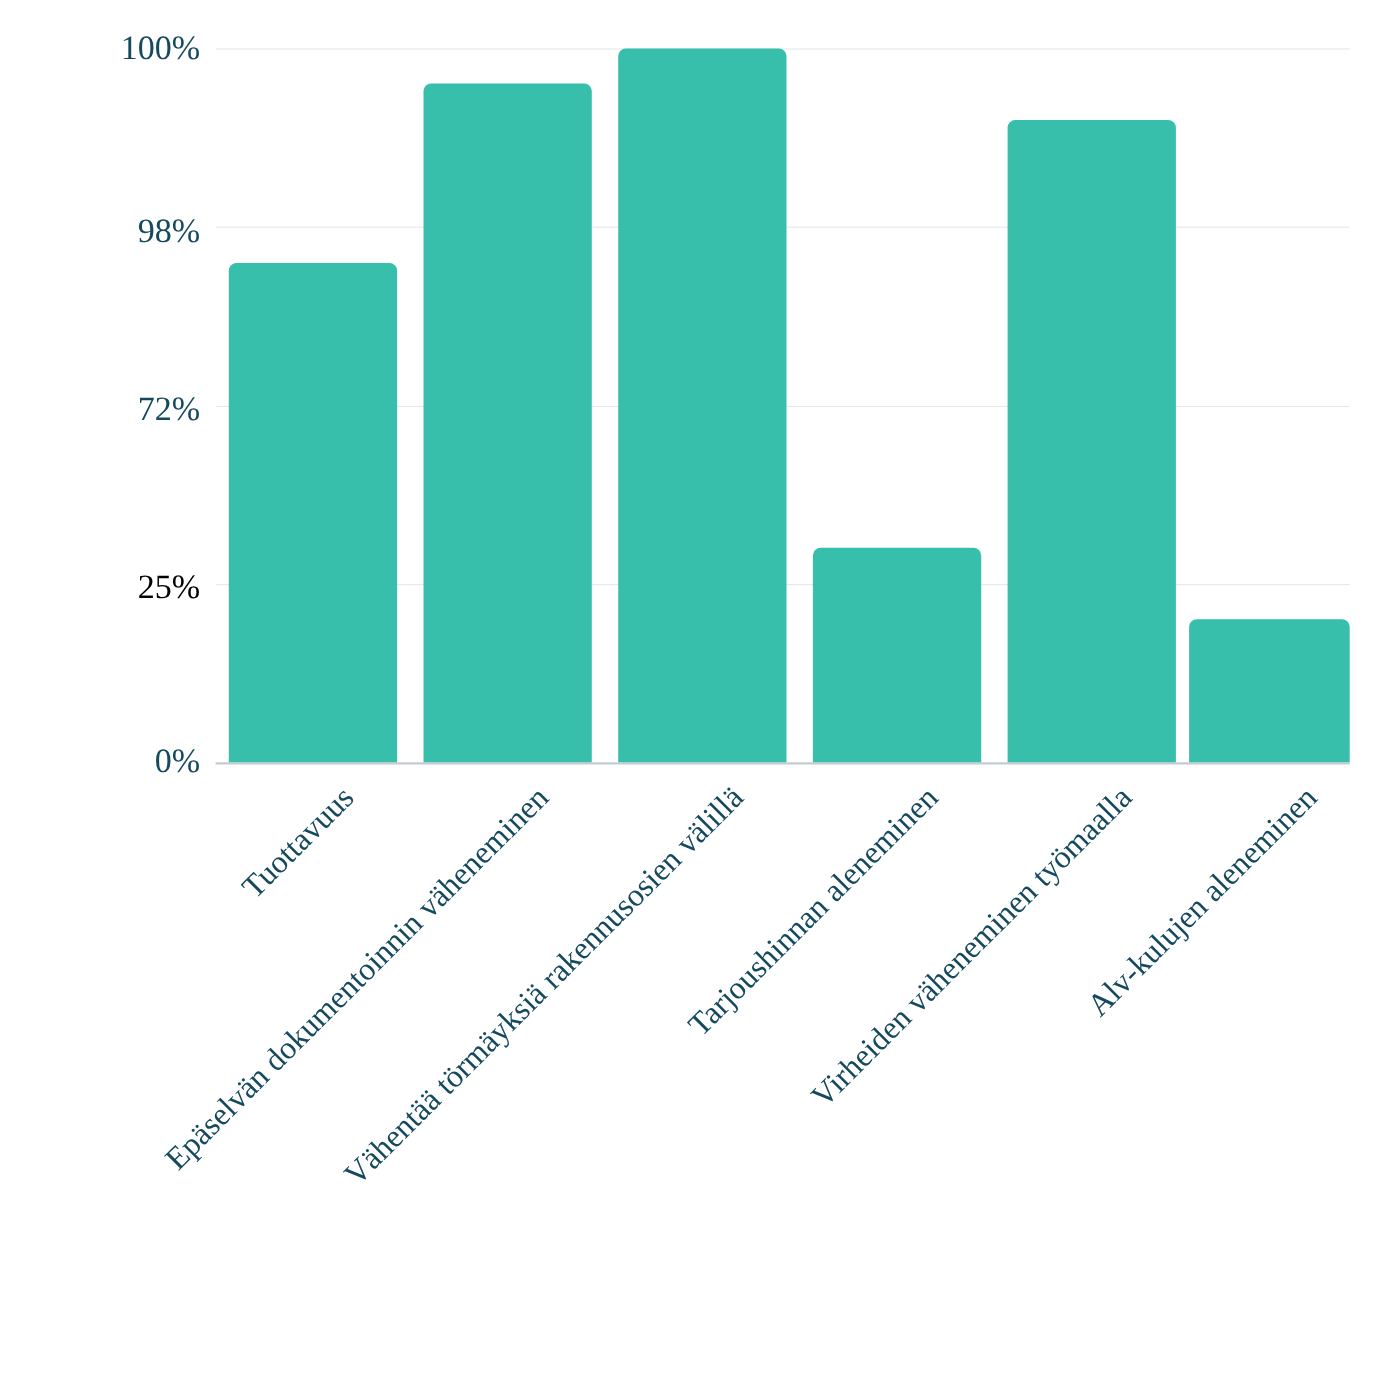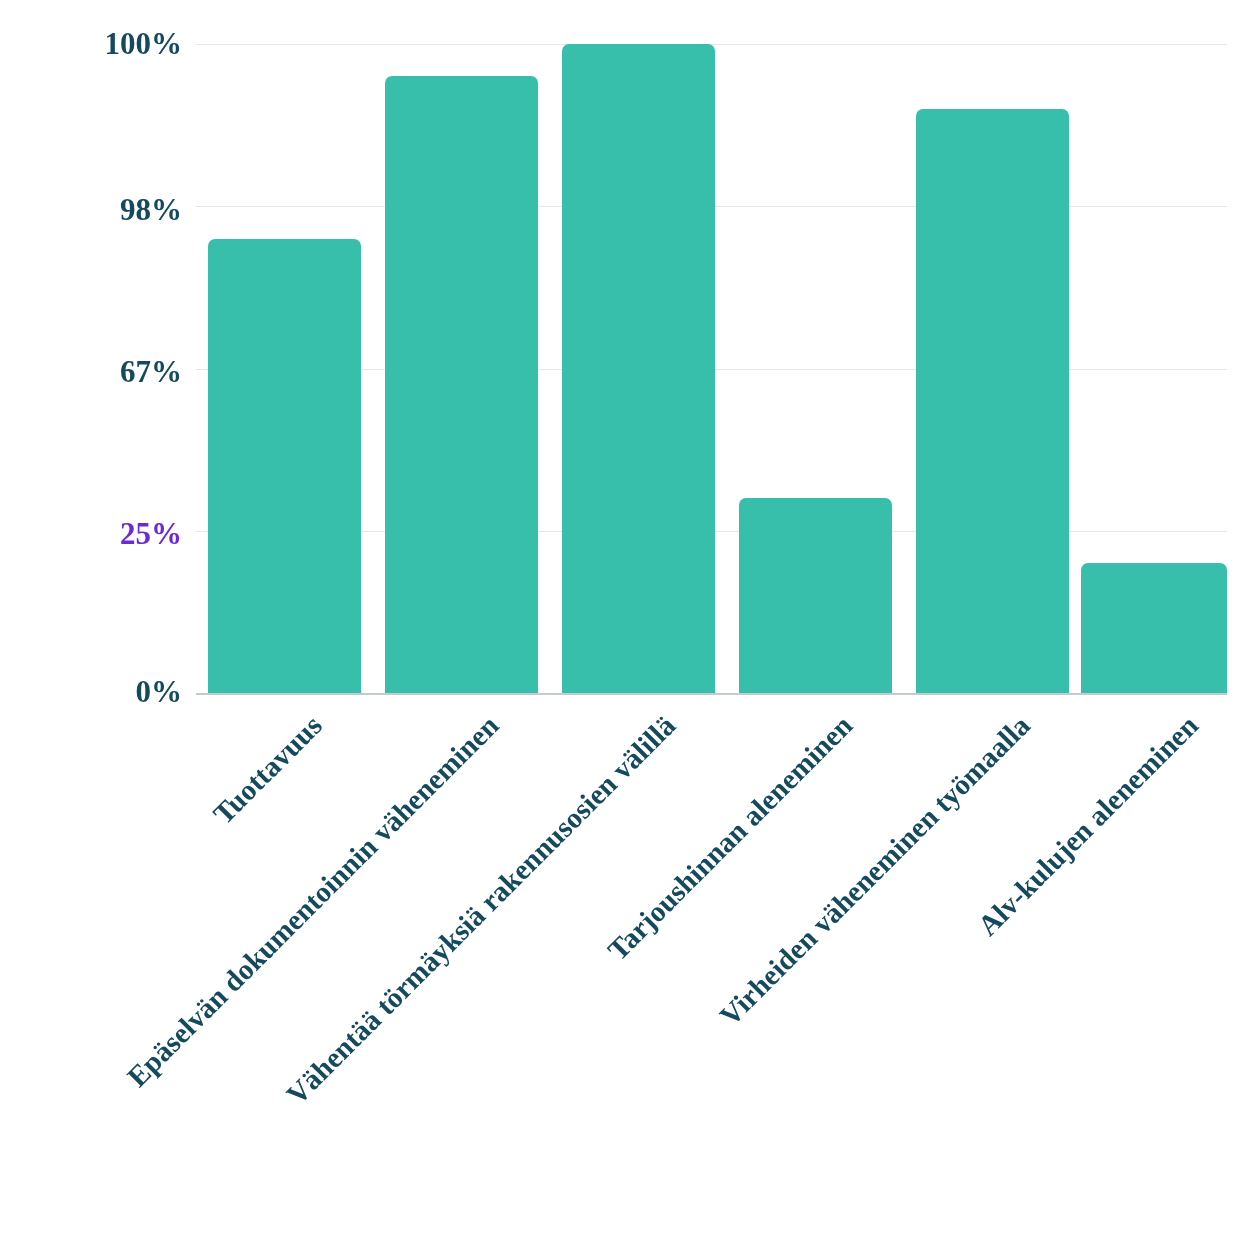--- a/index.html
+++ b/index.html
@@ -8,21 +8,20 @@
     height: 1260px;
     background: #ffffff;
     font-family: "Liberation Serif", "DejaVu Serif", serif;
     overflow: hidden;
   }
   #chart-root {
     position: relative;
     width: 1260px;
     height: 1033px;
     background: #ffffff;
-    font-weight: bold;
   }
 
   
   .plot-area {
     position: absolute;
     left: 196px;
     top: 44px;
     width: 1031px;
     height: 649px;
   }
@@ -103,22 +102,22 @@
     padding-right: 2px;
   }
 </style>
 </head>
 <body>
 
 <div id="chart-root" style="background: rgb(255, 255, 255);">
 
   <div class="ytick" style="top: 28px; color: rgb(21, 74, 94);">100%</div>
   <div class="ytick" style="top: 194px; color: rgb(21, 74, 94);">98%</div>
-  <div class="ytick" style="top: 356px; color: rgb(21, 74, 94);">67%</div>
-  <div class="ytick" style="top: 518px; color: #6d28d9;">25%</div>
+  <div class="ytick" style="top: 356px; color: rgb(21, 74, 94);">72%</div>
+  <div class="ytick" style="top: 518px; color: #000000;">25%</div>
   <div class="ytick" style="top: 676px; color: rgb(21, 74, 94);">0%</div>
 
   <div class="plot-area">
     <div class="gridline" style="top: 0px; background: rgb(228, 232, 234);"></div>
     <div class="gridline" style="top: 162px; background: rgb(228, 232, 234);"></div>
     <div class="gridline" style="top: 325px; background: rgb(228, 232, 234);"></div>
     <div class="gridline" style="top: 487px; background: rgb(228, 232, 234);"></div>
     <div class="gridline baseline" style="top: 649px; background: rgb(195, 203, 208);"></div>
 
     <div class="bars-layer">

